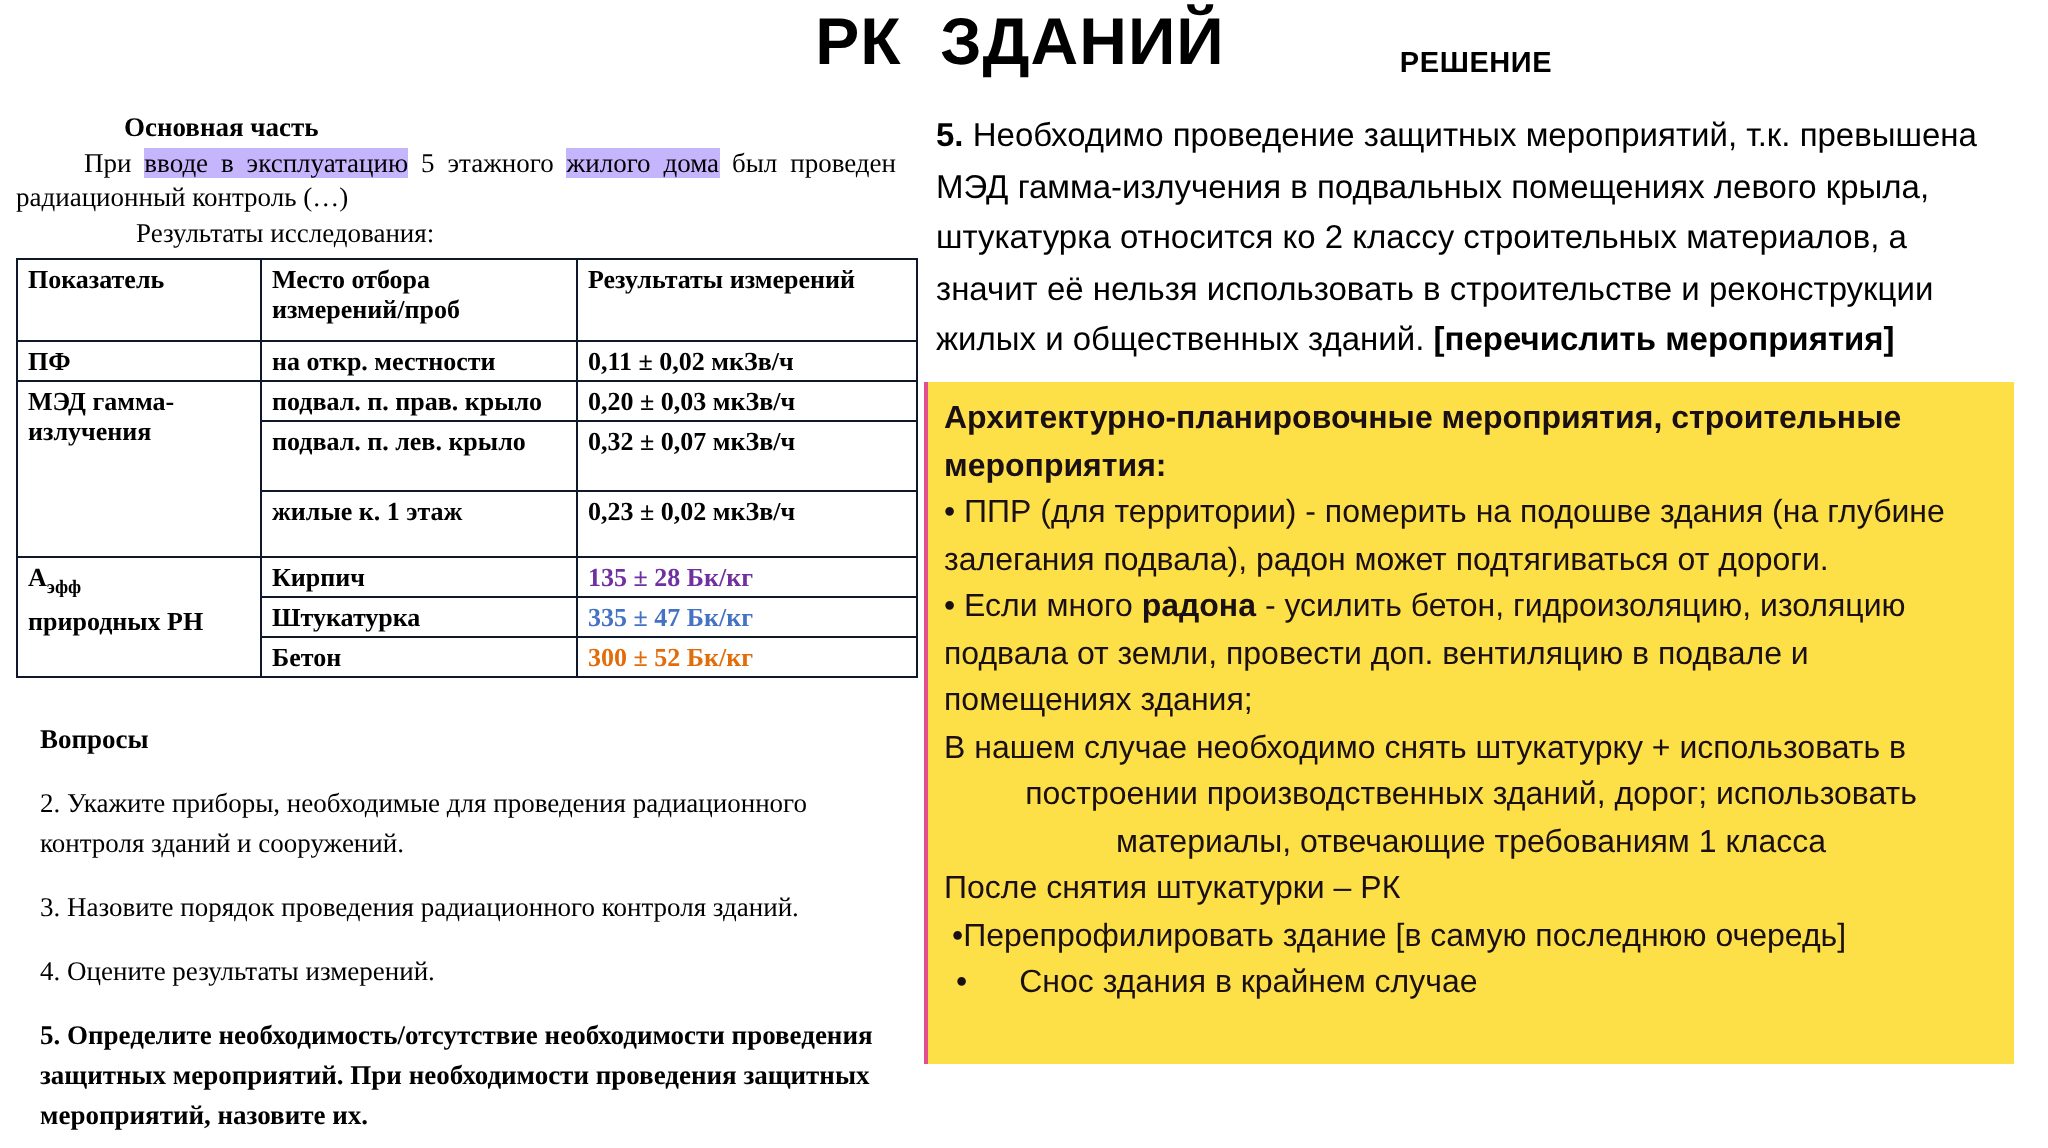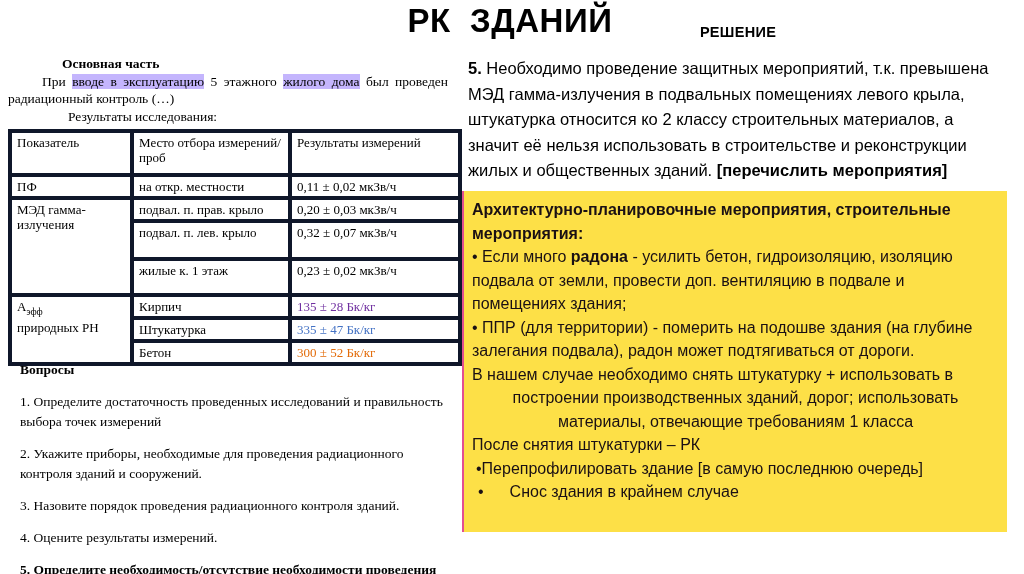--- a/index.html
+++ b/index.html
@@ -64,24 +64,24 @@
 
   
   table.data {
     border-collapse: collapse;
     width: 450px;
     table-layout: fixed;
     font-size: 13px;
     margin-top: 2px;
   }
   table.data td, table.data th {
-    border: 4px solid #0f172a;
+    border: 1px solid #0f172a;
     padding: 2px 5px;
     vertical-align: top;
-    font-weight: 400;
+    font-weight: 700;
     text-align: left;
     line-height: 15px;
   }
   .col-a { width: 122px; }
   .col-b { width: 158px; }
   .col-c { width: 170px; }
   td.center { text-align: center; }
   td.mid { vertical-align: middle; }
   td.pad-left { padding-left: 14px; }
   .hdr td { height: 36px; }
@@ -215,37 +215,36 @@
       <tr class="tight">
         <td>Бетон</td>
         <td class="center v-orange">300 ± 52 Бк/кг</td>
       </tr>
     </tbody>
   </table>
 </div>
 
 <div class="questions">
   <p class="q-title">Вопросы</p>
-  <p>1. Определите достаточность проведенных исследований и правильность выбора точек измерений</p>
   <p>2. Укажите приборы,  необходимые для проведения радиационного контроля зданий и сооружений.</p>
   <p>3. Назовите порядок проведения радиационного контроля зданий.</p>
   <p>4. Оцените результаты измерений.</p>
   <p class="q-bold">5. Определите необходимость/отсутствие необходимости проведения защитных мероприятий. При необходимости проведения защитных мероприятий, назовите их.</p>
 </div>
 
 <div class="solution-head">РЕШЕНИЕ</div>
 
 <div class="solution-body"><b>5.</b><span> Необходимо проведение защитных мероприятий, т.к. превышена МЭД гамма-излучения в подвальных помещениях левого крыла, штукатурка относится ко 2 классу строительных материалов, а значит её нельзя использовать в строительстве и реконструкции жилых и общественных зданий. </span><b>[перечислить мероприятия]</b></div>
 
 <div class="pink-box">
   <p class="pb-title">Архитектурно-планировочные мероприятия, строительные мероприятия:</p>
 
+  <p>• ППР (для территории) - померить на подошве здания (на глубине залегания подвала), радон может подтягиваться от дороги.</p>
+
   <p><span>• Если много </span><b>радона</b><span> - усилить бетон, гидроизоляцию, изоляцию подвала от земли, провести доп. вентиляцию в подвале и помещениях здания;</span></p>
-
-  <p>• ППР (для территории) - померить на подошве здания (на глубине залегания подвала), радон может подтягиваться от дороги.</p>
 
   <p>В нашем случае необходимо снять штукатурку + использовать в</p>
   <p class="pb-center">построении производственных зданий, дорог; использовать</p>
   <p class="pb-center">материалы, отвечающие требованиям 1 класса</p>
 
   <p>После снятия штукатурки – РК</p>
 
   <p class="pb-bullet-indent">•Перепрофилировать здание [в самую последнюю очередь]</p>
 
   <p class="pb-bullet-wide"><span>•</span><span class="sp"></span><span>Снос здания в крайнем случае</span></p>

